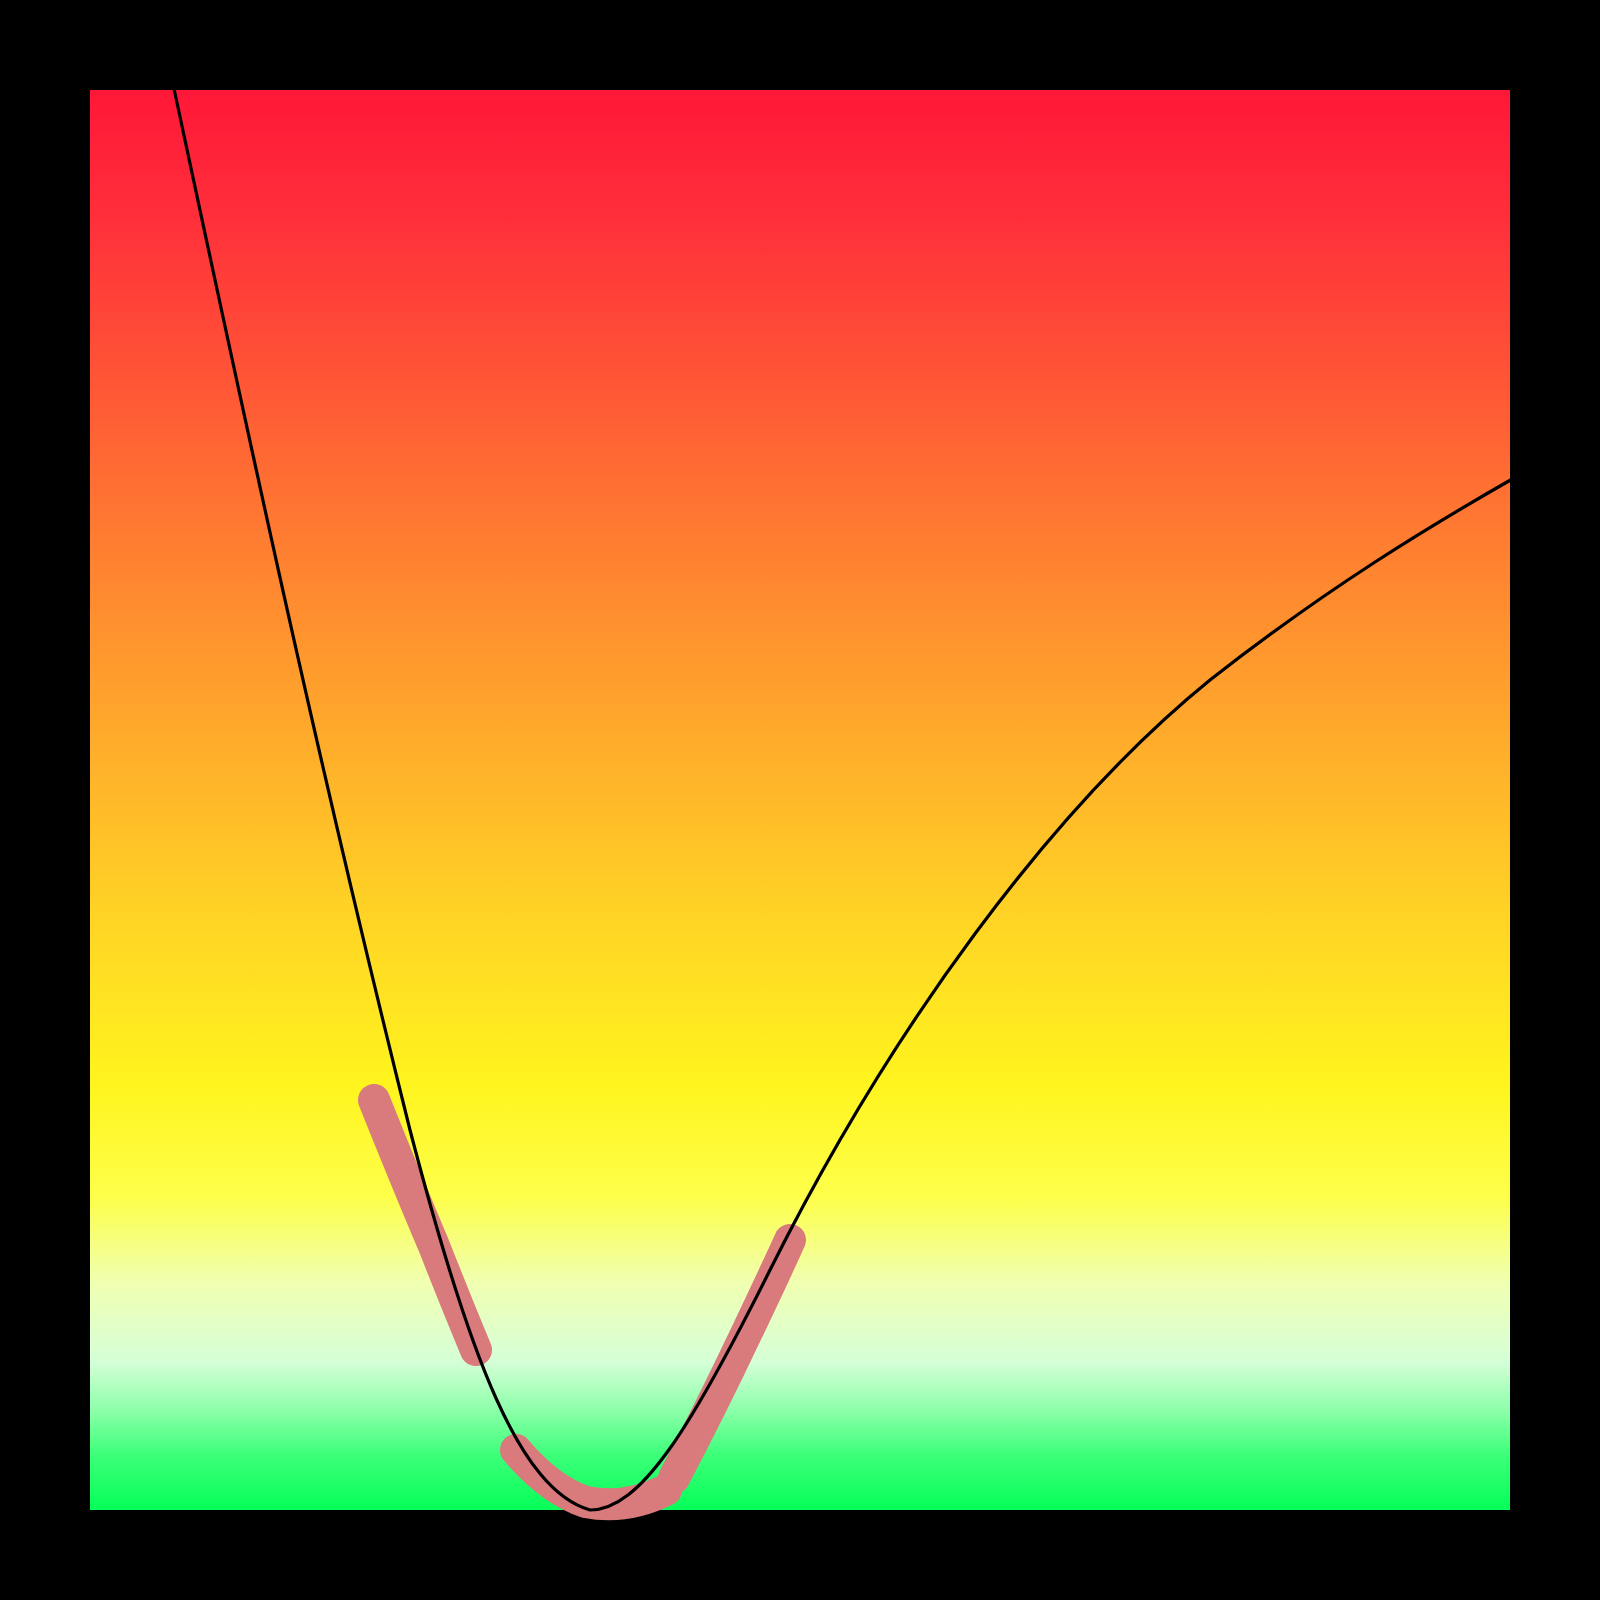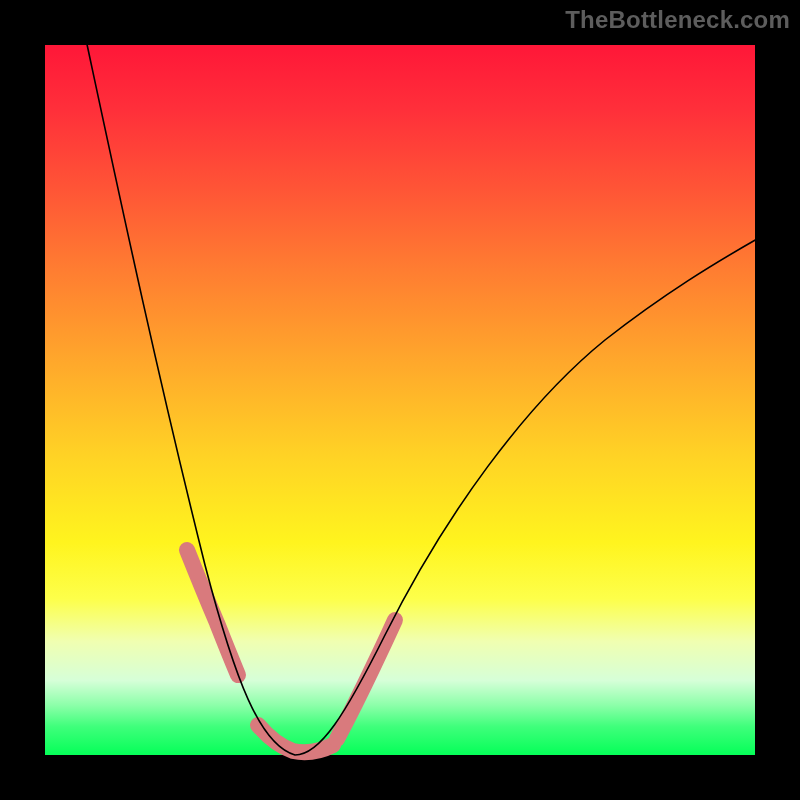--- a/index.html
+++ b/index.html
@@ -66,21 +66,20 @@
     fill: none;
     stroke: #d97a7d;
     stroke-width: 16;
     stroke-linecap: round;
   }
 </style>
 </head>
 <body>
 
 <div class="frame">
-  <div class="watermark">TheBottleneck.com</div>
 
   <div class="plot">
     <svg class="curve" viewBox="0 0 710 710">
 
       <path class="band" d="M 142 505
                Q 158 545 172 578
                Q 183 606 193 630"></path>
 
       <path class="band" d="M 213 680
                Q 230 700 248 706

